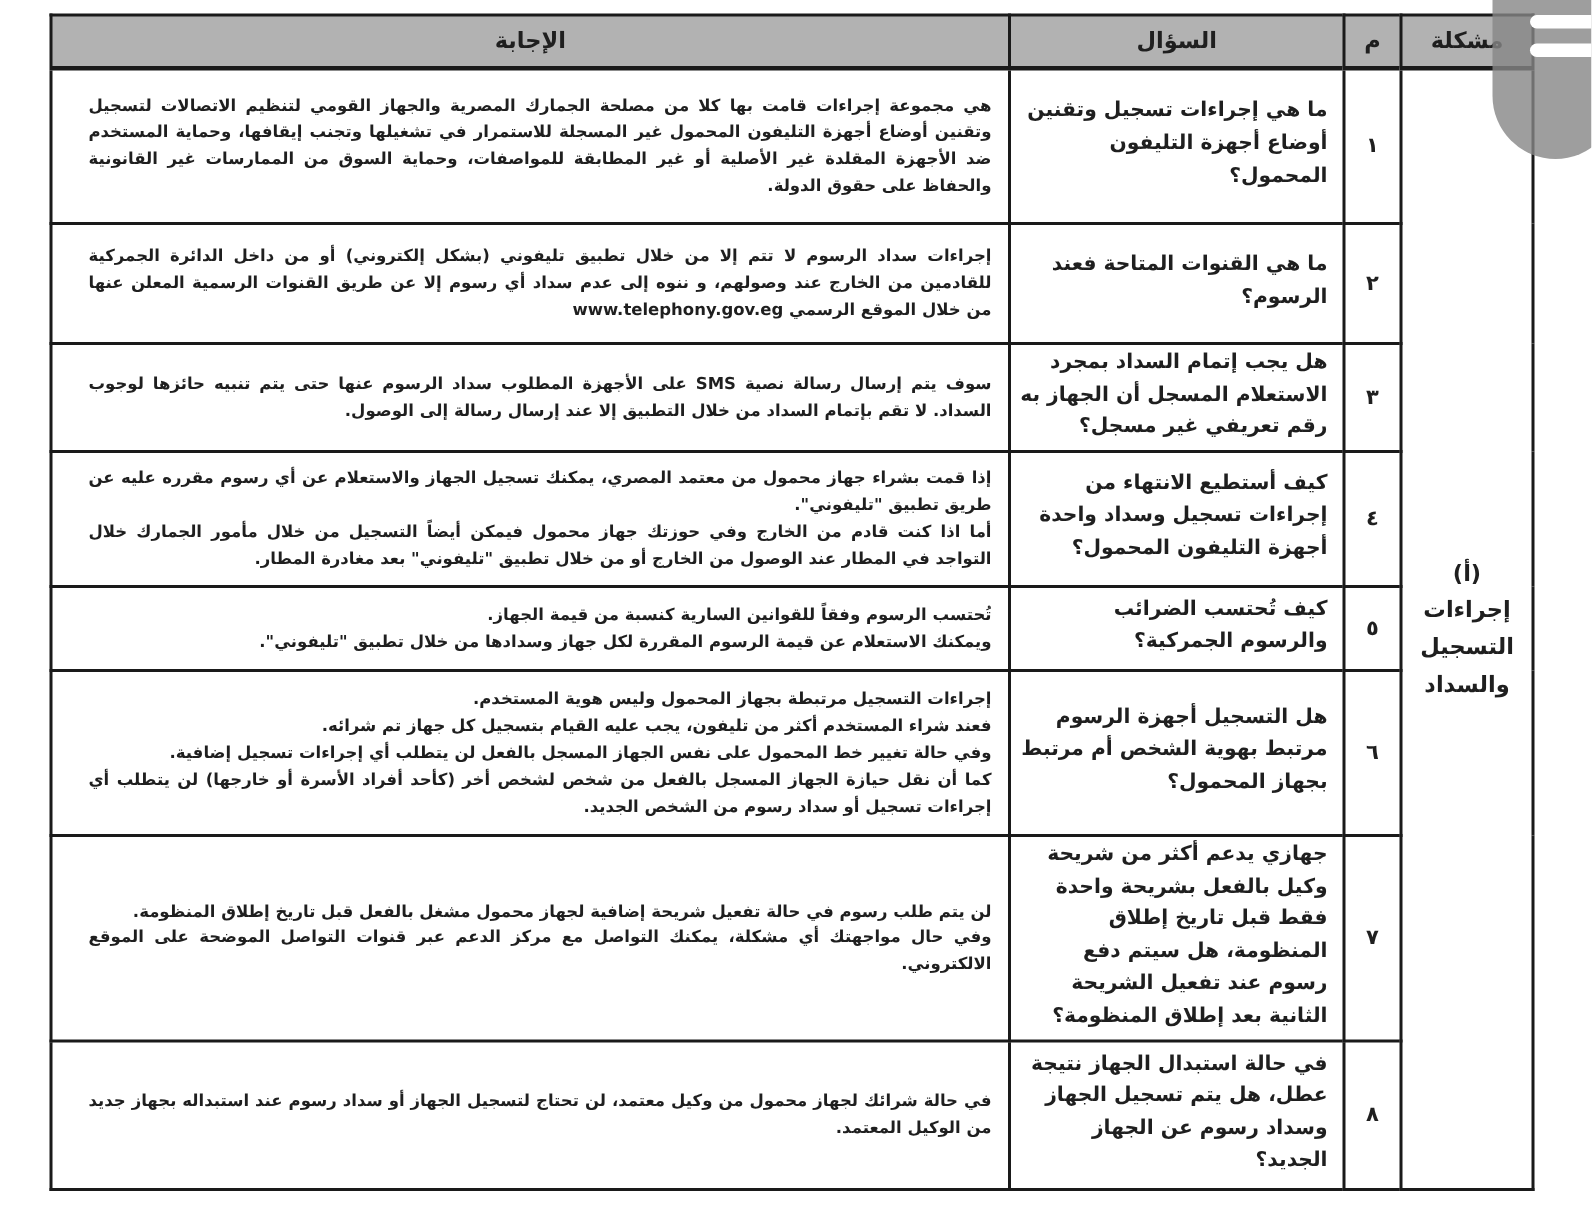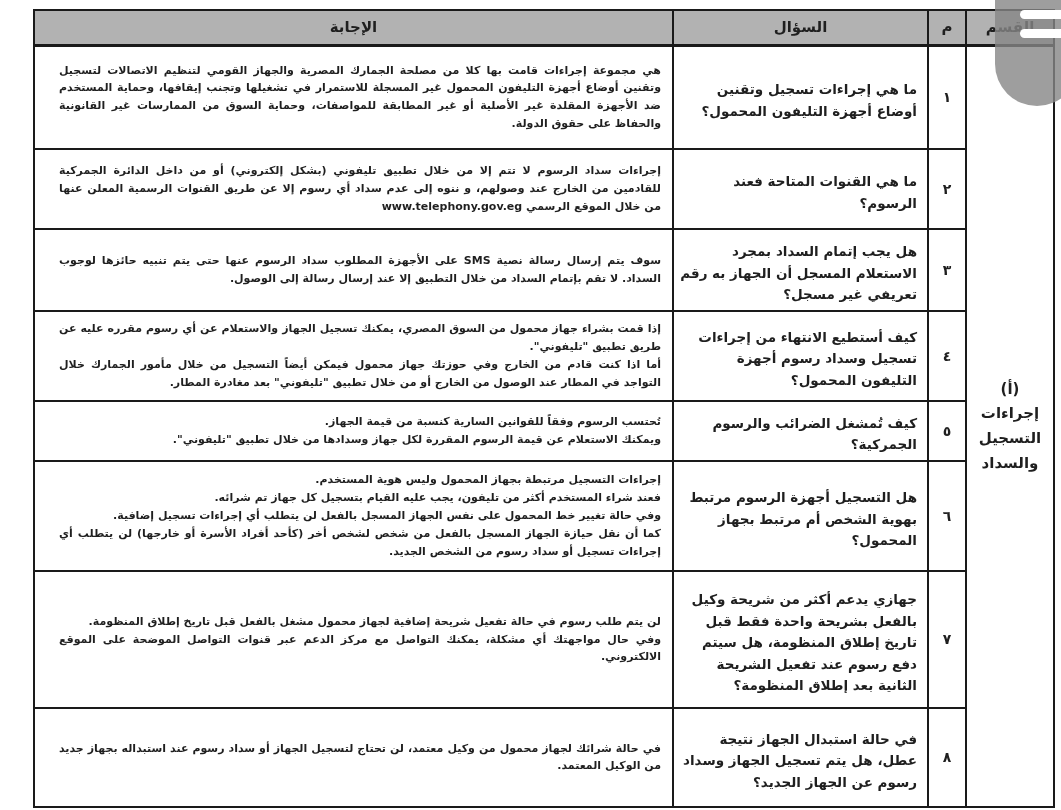--- a/index.html
+++ b/index.html
@@ -39,21 +39,21 @@
     background: var(--header-bg);
     height: 35px;
     font-size: 15px;
     font-weight: bold;
     text-align: center;
     vertical-align: middle;
     border-bottom-width: 3px;
   }
   .col-section  { width: 88px;  }
   .col-num      { width: 38px;  }
-  .col-question { width: 255px; }
+  .col-question { width: 223px; }
   .col-answer   { width: 639px; }
 
   tbody tr:nth-child(1) { height: 104px; }
   tbody tr:nth-child(2) { height: 80px;  }
   tbody tr:nth-child(3) { height: 64px;  }
   tbody tr:nth-child(4) { height: 90px;  }
   tbody tr:nth-child(5) { height: 56px;  }
   tbody tr:nth-child(6) { height: 110px; }
   tbody tr:nth-child(7) { height: 137px; }
   tbody tr:nth-child(8) { height: 99px;  }
@@ -72,21 +72,21 @@
     vertical-align: middle;
     font-size: 14px;
     font-weight: bold;
   }
   td.cell-question {
     text-align: right;
     vertical-align: middle;
     font-size: 13.5px;
     font-weight: bold;
     line-height: 1.6;
-    padding: 11px 10px 4px 6px;
+    padding: 1px 10px 4px 6px;
     margin-top: 47px;
   }
   td.cell-answer {
     text-align: justify;
     vertical-align: middle;
     font-size: 11px;
     font-weight: bold;
     line-height: 1.62;
     padding: 5px 11px 5px 24px;
     white-space: pre-line;
@@ -114,21 +114,21 @@
   .menu-fab .bar2 { top: 49px; }
 </style>
 </head>
 <body>
 
 <div class="canvas">
 
   <table class="faq-table" dir="rtl">
     <thead>
       <tr>
-        <th class="col-section">القسم</th>
+        <th class="col-section">مشكلة</th>
         <th class="col-num">م</th>
         <th class="col-question">السؤال</th>
         <th class="col-answer">الإجابة</th>
       </tr>
     </thead>
     <tbody id="rows-body">
         <tr>
     <td class="cell-section" rowspan="8">(أ)
 إجراءات
 التسجيل
@@ -142,27 +142,27 @@
     <td class="cell-question">ما هي القنوات المتاحة فعند الرسوم؟</td>
     <td class="cell-answer">إجراءات سداد الرسوم لا تتم إلا من خلال تطبيق تليفوني (بشكل إلكتروني) أو من داخل الدائرة الجمركية للقادمين من الخارج عند وصولهم، و ننوه إلى عدم سداد أي رسوم إلا عن طريق القنوات الرسمية المعلن عنها من خلال الموقع الرسمي www.telephony.gov.eg</td>
   </tr>
         <tr>
     <td class="cell-num">٣</td>
     <td class="cell-question">هل يجب إتمام السداد بمجرد الاستعلام المسجل أن الجهاز به رقم تعريفي غير مسجل؟</td>
     <td class="cell-answer">سوف يتم إرسال رسالة نصية SMS على الأجهزة المطلوب سداد الرسوم عنها حتى يتم تنبيه حائزها لوجوب السداد. لا تقم بإتمام السداد من خلال التطبيق إلا عند إرسال رسالة إلى الوصول.</td>
   </tr>
         <tr>
     <td class="cell-num">٤</td>
-    <td class="cell-question">كيف أستطيع الانتهاء من إجراءات تسجيل وسداد رسوم أجهزة التليفون المحمول؟</td>
-    <td class="cell-answer">إذا قمت بشراء جهاز محمول من السوق المصري، يمكنك تسجيل الجهاز والاستعلام عن أي رسوم مقرره عليه عن طريق تطبيق "تليفوني".
+    <td class="cell-question">كيف أستطيع الانتهاء من إجراءات تسجيل وسداد واحدة أجهزة التليفون المحمول؟</td>
+    <td class="cell-answer">إذا قمت بشراء جهاز محمول من معتمد المصري، يمكنك تسجيل الجهاز والاستعلام عن أي رسوم مقرره عليه عن طريق تطبيق "تليفوني".
 أما اذا كنت قادم من الخارج وفي حوزتك جهاز محمول فيمكن أيضاً التسجيل من خلال مأمور الجمارك خلال التواجد في المطار عند الوصول من الخارج أو من خلال تطبيق "تليفوني" بعد مغادرة المطار.</td>
   </tr>
         <tr>
     <td class="cell-num">٥</td>
-    <td class="cell-question">كيف تُمشغل الضرائب والرسوم الجمركية؟</td>
+    <td class="cell-question">كيف تُحتسب الضرائب والرسوم الجمركية؟</td>
     <td class="cell-answer">تُحتسب الرسوم وفقاً للقوانين السارية كنسبة من قيمة الجهاز.
 ويمكنك الاستعلام عن قيمة الرسوم المقررة لكل جهاز وسدادها من خلال تطبيق "تليفوني".</td>
   </tr>
         <tr>
     <td class="cell-num">٦</td>
     <td class="cell-question">هل التسجيل أجهزة الرسوم مرتبط بهوية الشخص أم مرتبط بجهاز المحمول؟</td>
     <td class="cell-answer">إجراءات التسجيل مرتبطة بجهاز المحمول وليس هوية المستخدم.
 فعند شراء المستخدم أكثر من تليفون، يجب عليه القيام بتسجيل كل جهاز تم شرائه.
 وفي حالة تغيير خط المحمول على نفس الجهاز المسجل بالفعل لن يتطلب أي إجراءات تسجيل إضافية.
 كما أن نقل حيازة الجهاز المسجل بالفعل من شخص لشخص أخر (كأحد أفراد الأسرة أو خارجها) لن يتطلب أي إجراءات تسجيل أو سداد رسوم من الشخص الجديد.</td>

